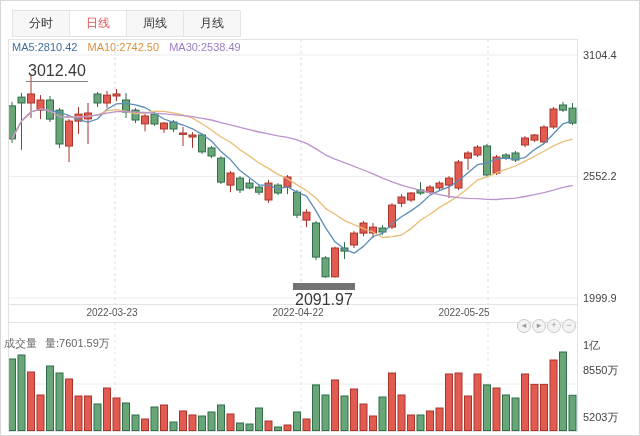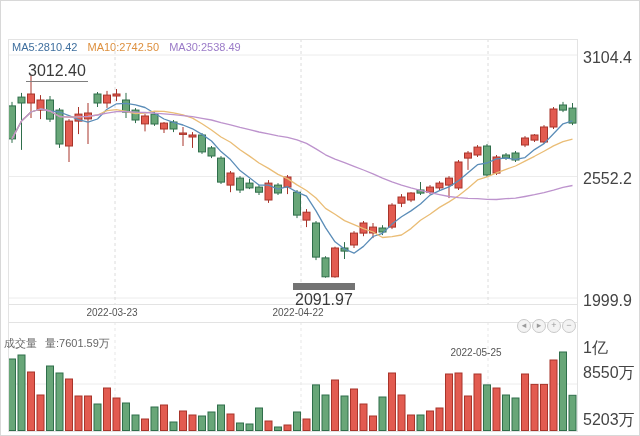--- a/index.html
+++ b/index.html
@@ -19,27 +19,27 @@
   .ma-row span{margin-right:7px;}
   .ma5{color:#3f6f9e;} .ma10{color:#dd8f3d;} .ma30{color:#9b7bc8;}
 
   
   #main-svg{position:absolute;left:8px;top:39px;}
   #date-strip{position:absolute;left:8px;top:305px;width:570px;height:17px;
               border-left:1px solid #e3e3e3;border-right:1px solid #e3e3e3;box-sizing:border-box;}
   #vol-svg{position:absolute;left:8px;top:322px;}
 
   
-  .ytick{position:absolute;left:583px;font-size:16px;color:#444;white-space:nowrap;}
+  .ytick{position:absolute;left:583px;font-size:11px;color:#444;white-space:nowrap;}
   .pt0{top:49px;} .pt1{top:170px;} .pt2{top:292px;}
   .vt0{top:338px;} .vt1{top:363px;} .vt2{top:410px;}
 
   
   .dlabel{position:absolute;top:307px;font-size:10px;color:#555;transform:translateX(-50%);white-space:nowrap;}
-  .d0{left:112px;} .d1{left:298px;} .d2{left:476px;margin-top:40px;}
+  .d0{left:112px;} .d1{left:298px;} .d2{left:464px;}
 
   
   .navbtns{position:absolute;left:517px;top:319px;display:flex;}
   .cbtn{width:12px;height:12px;border:1px solid #c9c9c9;border-radius:50%;background:#f3f3f3;
         color:#9a9a9a;font-size:9px;line-height:11px;text-align:center;margin-right:1px;cursor:pointer;}
 
   
   .anno{position:absolute;font-size:16px;color:#3a3a3a;}
   .anno-high{left:26px;top:62px;}
   .anno-high span{display:inline-block;border-bottom:1px solid #7e7e7e;padding:0 2px 1px 2px;}
@@ -48,20 +48,26 @@
 
   
   .vol-header{position:absolute;left:4px;top:336px;font-size:11px;color:#666;}
   .vol-header span{margin-right:8px;}
 </style>
 </head>
 <body>
 
 <div id="app">
 
+  <div class="tabbar">
+    <div class="tab">分时</div>
+    <div class="tab active">日线</div>
+    <div class="tab">周线</div>
+    <div class="tab">月线</div>
+  </div>
 
   <div class="ma-row">
     <span class="ma5">MA5:2810.42</span>
     <span class="ma10">MA10:2742.50</span>
     <span class="ma30">MA30:2538.49</span>
   </div>
 
   <svg id="main-svg" width="570" height="266">
       <line x1="0" x2="570" y1="16.0" y2="16.0" stroke="#ececec"></line>
       <line x1="0" x2="570" y1="137.5" y2="137.5" stroke="#ececec"></line>

